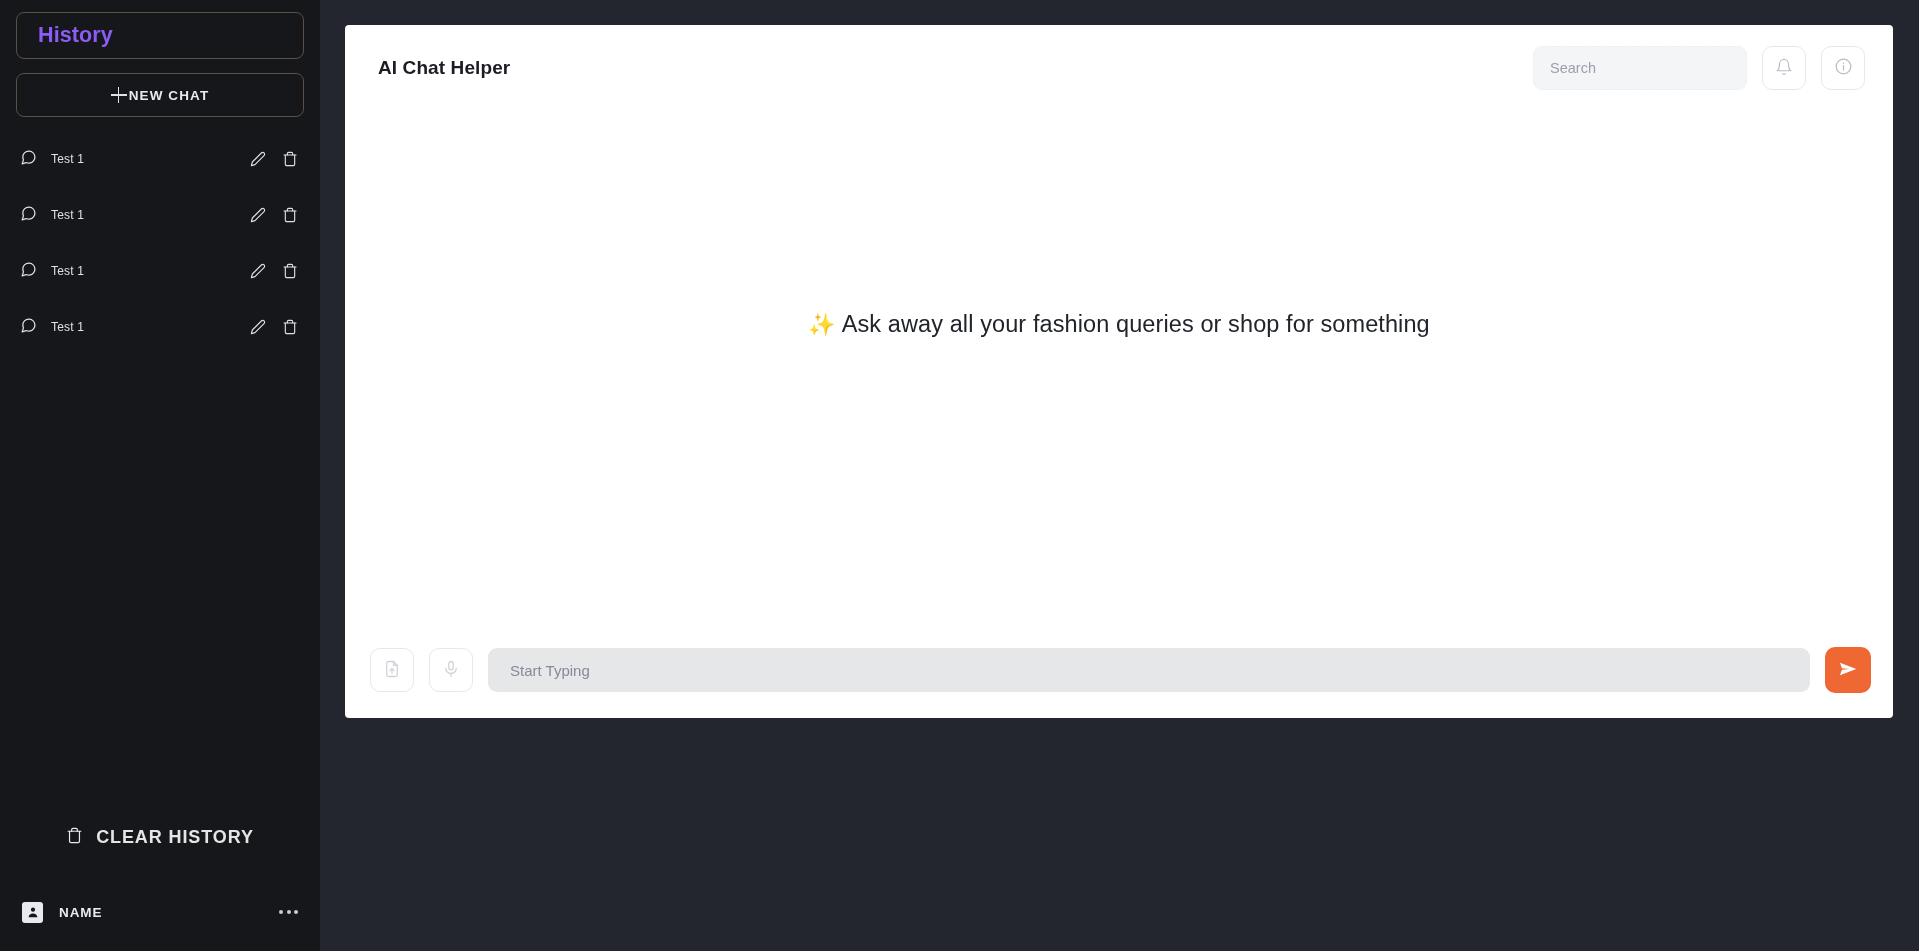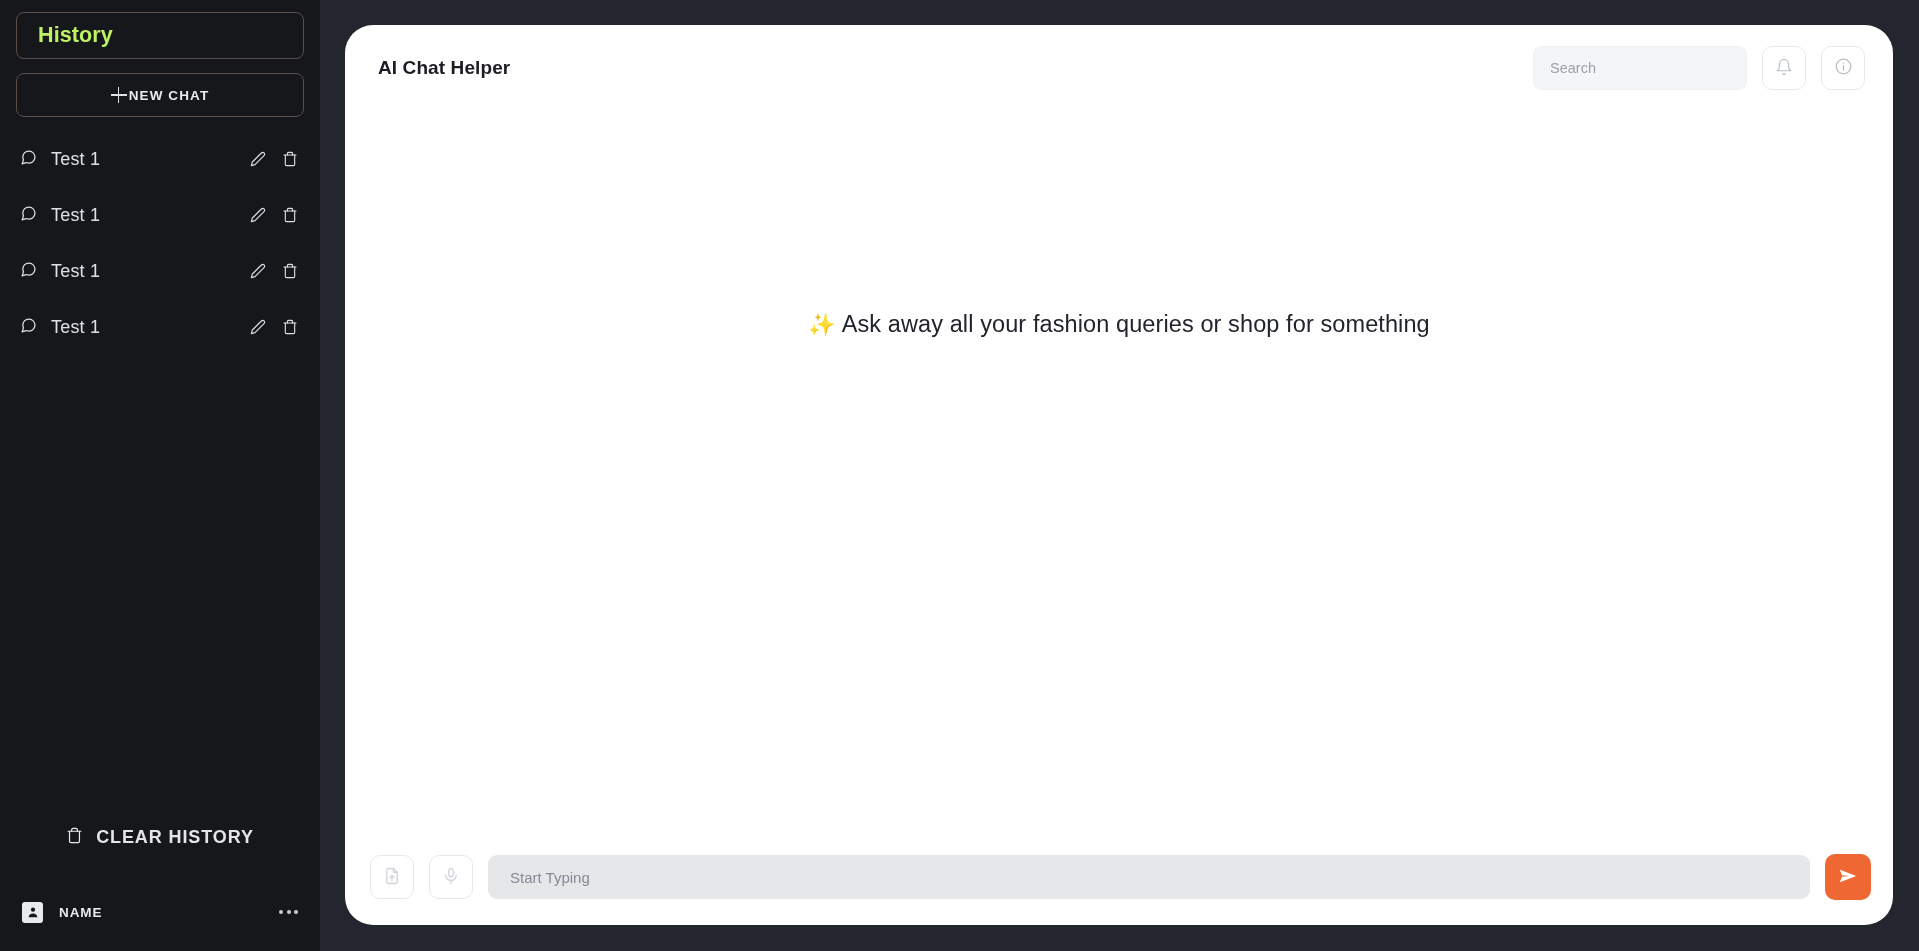--- a/index.html
+++ b/index.html
@@ -37,21 +37,21 @@
     margin: 12px 16px 0 16px;
     height: 47px;
     border: 1px solid #5a5048;
     border-radius: 8px;
     display: flex;
     align-items: center;
     padding-left: 21px;
     background: #15171b;
   }
   .history-title {
-    color: #bef264;
+    color: #8b5cf6;
     font-size: 21.5px;
     font-weight: 700;
     letter-spacing: 0.1px;
   }
 
   .new-chat-btn {
     margin: 14px 16px 0 16px;
     height: 44px;
     border: 1px solid #5a5048;
     border-radius: 8px;
@@ -90,21 +90,21 @@
     height: 56px;
     display: flex;
     align-items: center;
     padding: 0 20px 0 20px;
     cursor: pointer;
   }
   .chat-item .bubble-icon { flex: 0 0 auto; margin-right: 14px; }
   .chat-item-label {
     flex: 1 1 auto;
     color: #dfe1e6;
-    font-size: 18px;
+    font-size: 12px;
     font-weight: 400;
     letter-spacing: 0.2px;
   }
   .chat-actions { display: flex; align-items: center; gap: 12px; }
   .icon-btn-s {
     width: 20px; height: 20px;
     display: flex; align-items: center; justify-content: center;
     cursor: pointer;
   }
 
@@ -155,23 +155,23 @@
     cursor: pointer;
   }
   .dots span { width: 4px; height: 4px; border-radius: 50%; background: #c9ccd3; display:block; }
 
   
   .main-panel {
     position: absolute;
     left: 345px;
     top: 25px;
     width: 1548px;
-    height: 900px;
+    height: 693px;
     background: #ffffff;
-    border-radius: 28px;
+    border-radius: 4px;
     display: flex;
     flex-direction: column;
     overflow: hidden;
   }
 
   .panel-header {
     height: 86px;
     flex: 0 0 auto;
     display: flex;
     align-items: center;

